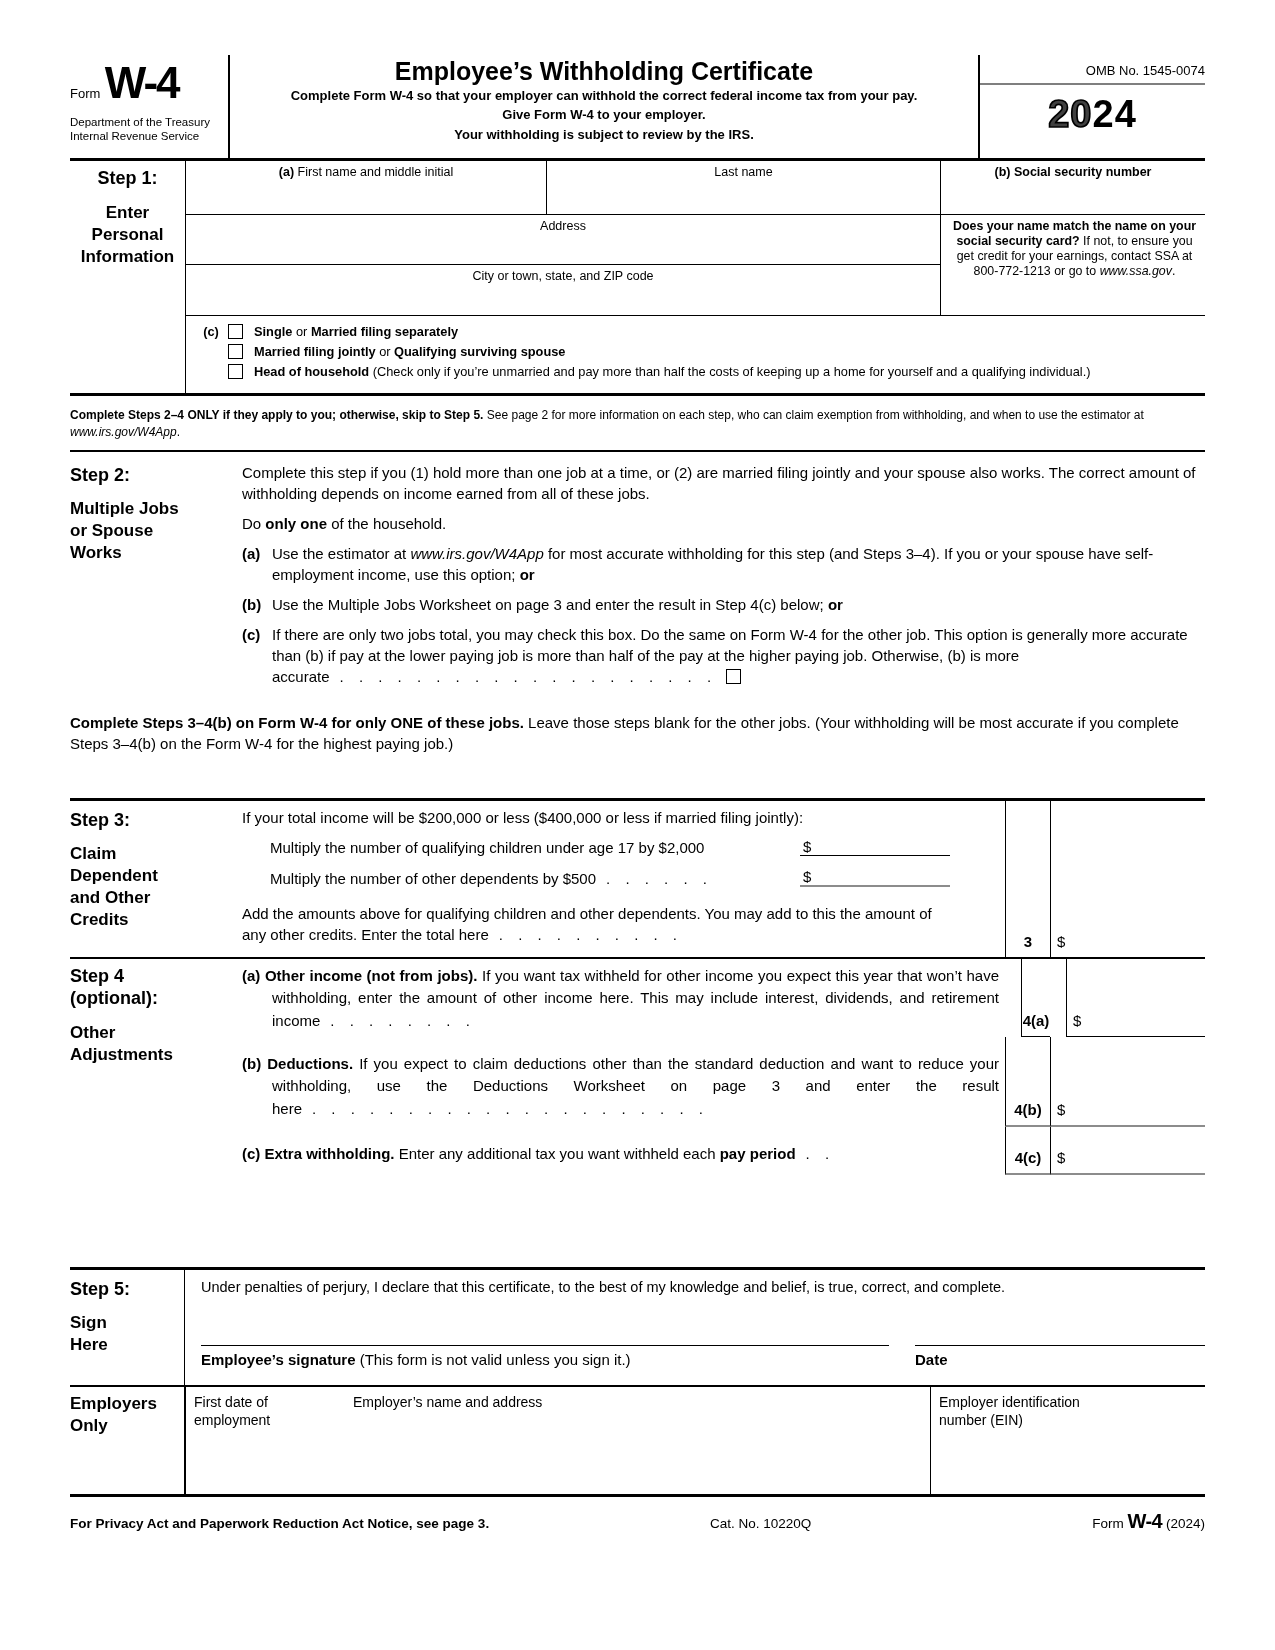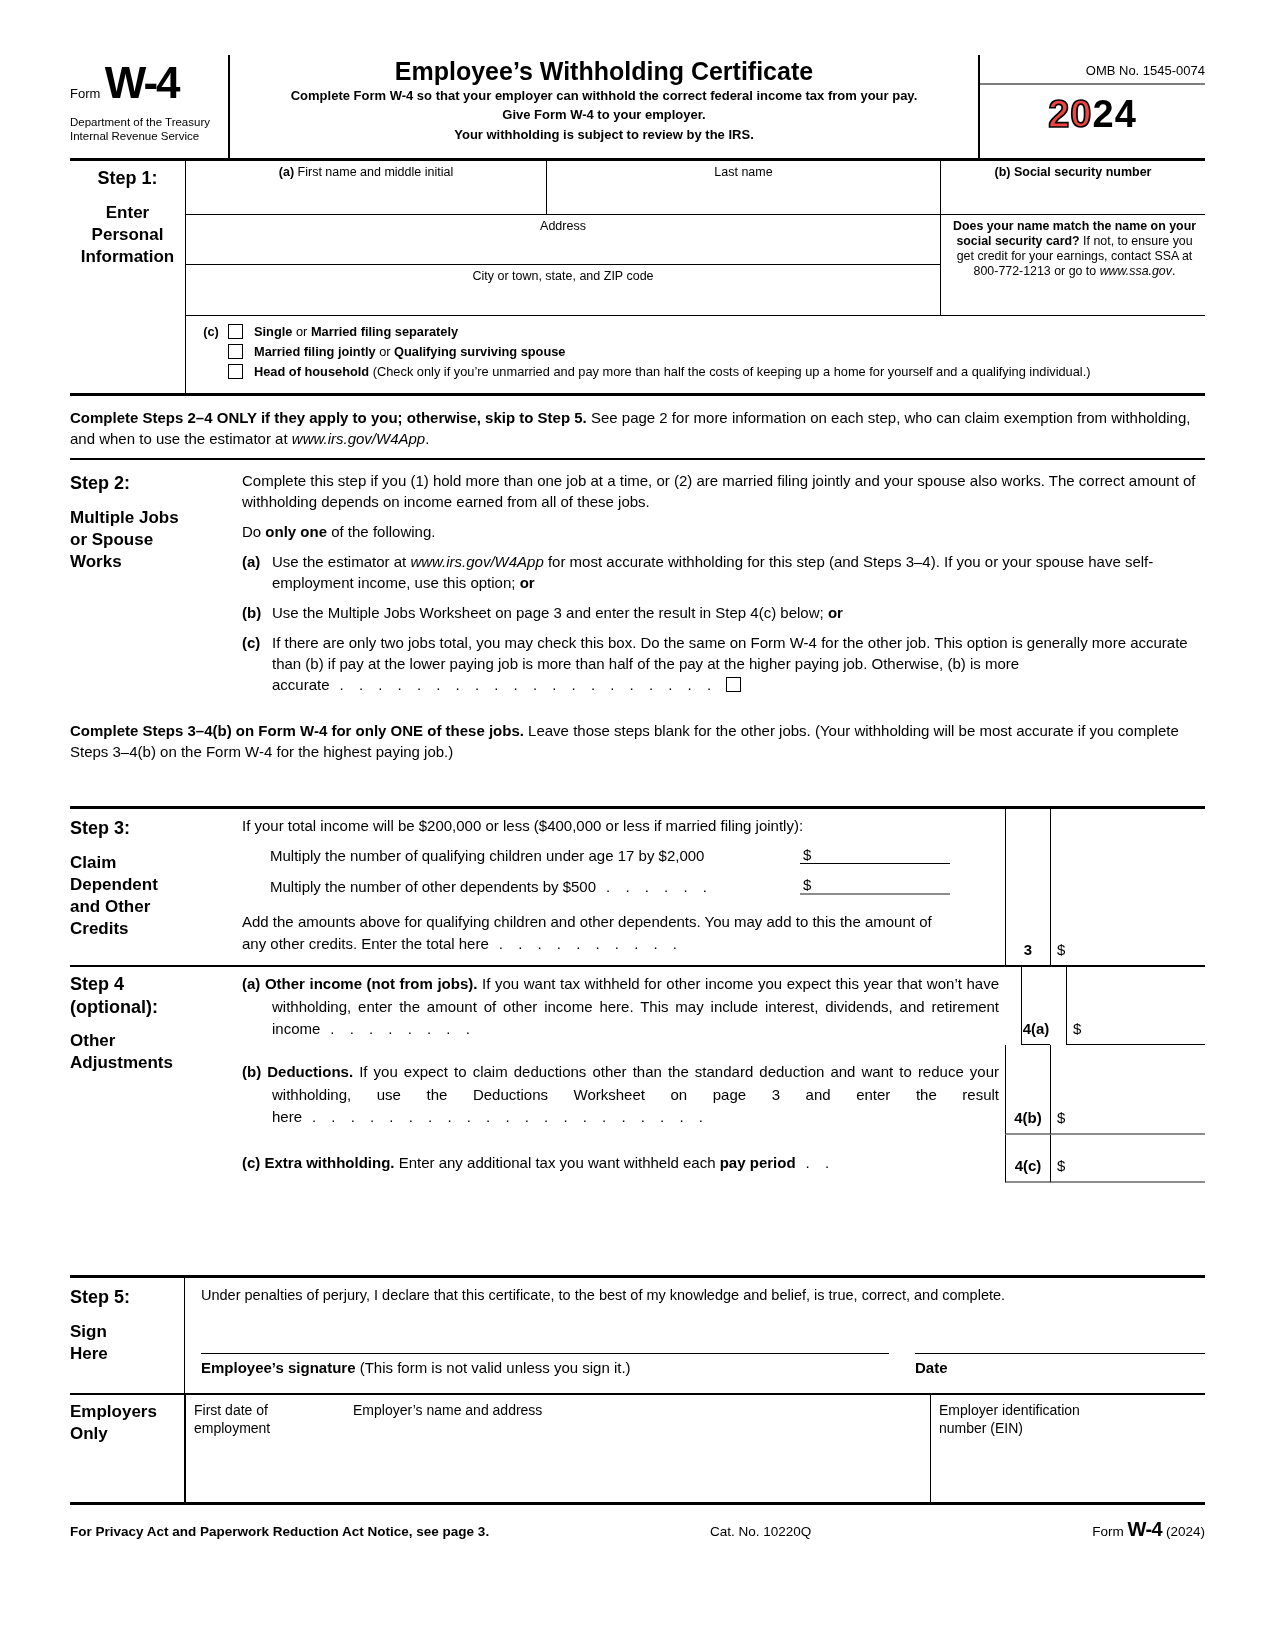--- a/index.html
+++ b/index.html
@@ -18,21 +18,21 @@
   .hdr-left { width:158px; padding-top:8px; }
   .form-word { font-size:13px; }
   .form-num { font-size:44px; font-weight:bold; letter-spacing:-2px; line-height:0.9; }
   .dept { font-size:11.5px; margin-top:12px; line-height:1.25; }
   .hdr-center { flex:1; border-left:2px solid #000; border-right:2px solid #000; text-align:center; padding:2px 8px 0; }
   .hdr-title { font-size:25px; font-weight:bold; line-height:1.15; }
   .hdr-sub { font-size:13px; font-weight:bold; line-height:1.5; }
   .hdr-right { width:225px; display:flex; flex-direction:column; }
   .omb { font-size:13px; text-align:right; padding:8px 0 5px; border-bottom:2px solid #7f7f7f; }
   .year { text-align:center; font-size:38px; font-weight:bold; padding-top:8px; letter-spacing:1px; }
-  .yr-outline { color:#ef4444; -webkit-text-stroke:1.7px #000; }
+  .yr-outline { color:#404040; -webkit-text-stroke:1.7px #000; }
 
   
   .step1 { display:flex; border-bottom:3px solid #000;text-align:center; }
   .s1-label { width:115px; padding-top:6px; }
   .step-label { font-size:18px; font-weight:bold; line-height:1.25; }
   .step-sub { font-size:17px; font-weight:bold; line-height:1.3; margin-top:12px; }
   .s1-fields { flex:1; border-left:1.5px solid #000; }
   .s1-row1 { display:flex; height:54px; border-bottom:1.5px solid #000; }
   .fcell { font-size:12.5px; padding:4px 6px; }
   .c-first { width:360px; }
@@ -43,21 +43,21 @@
   .c-addr { height:50px; border-bottom:1.5px solid #000; }
   .c-city { height:50px; }
   .ssa-note { width:265px; border-left:1.5px solid #000; font-size:12.4px; line-height:1.22; padding:4px 4px 4px 7px; }
   .s1-filing { display:flex; padding:8px 0 9px 8px; }
   .filing-tag { width:34px; font-weight:bold; font-size:12.8px; }
   .filing-opts { flex:1; }
   .filing-opt { display:flex; align-items:center; margin-bottom:5px; font-size:12.8px; }
   .checkbox { width:15px; height:15px; border:1.5px solid #000; background:#fff; flex:none; margin-right:11px; }
 
   
-  .note24 { font-size:15px; line-height:1.4; padding:11px 0 9px; border-bottom:2px solid #000; }
+  .note24 { font-size:12px; line-height:1.4; padding:11px 0 9px; border-bottom:2px solid #000; }
   .note34 { font-size:15px; line-height:1.4; margin-top:13px; padding-bottom:44px; }
 
   
   .step2 { display:flex; padding:10px 0 12px; }
   .s2-label { width:172px; padding-top:2px; }
   .s2-content { flex:1; font-size:15px; line-height:1.4; }
   .s2-do { margin-top:9px; }
   .s2-item { display:flex; margin-top:9px; }
   .item-tag { width:30px; font-weight:bold; flex:none; }
   .item-body { flex:1; }
@@ -206,21 +206,21 @@
   <div class="step2">
     <div class="s2-label">
       <div class="step-label">Step 2:</div>
       <div class="step-sub pre">Multiple Jobs
 or Spouse
 Works</div>
     </div>
     <div class="s2-content">
       <div>Complete this step if you (1) hold more than one job at a time, or (2) are married filing jointly and your spouse also works. The correct amount of withholding depends on income earned from all of these jobs.</div>
       <div class="s2-do">
-        <span>Do </span><b>only one</b><span> of the following.</span>
+        <span>Do </span><b>only one</b><span> of the household.</span>
       </div>
       <div class="s2-item">
         <span class="item-tag">(a)</span>
         <div class="item-body">
           <span>Use the estimator at </span><i>www.irs.gov/W4App</i><span> for most accurate withholding for this step (and Steps 3–4). If you or your spouse have self-employment income, use this option; </span><b>or</b>
         </div>
       </div>
       <div class="s2-item">
         <span class="item-tag">(b)</span>
         <div class="item-body">

